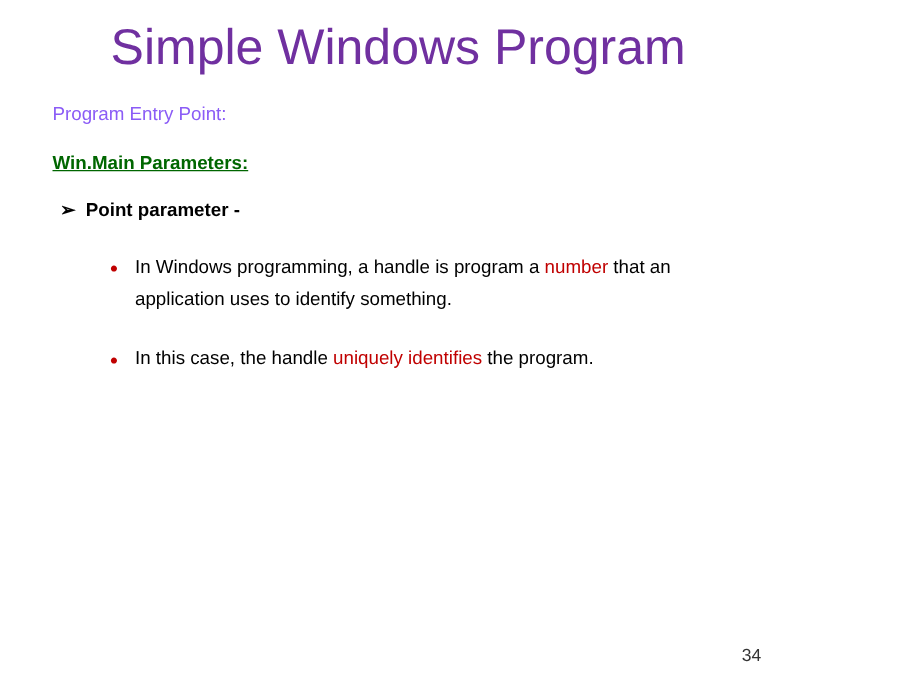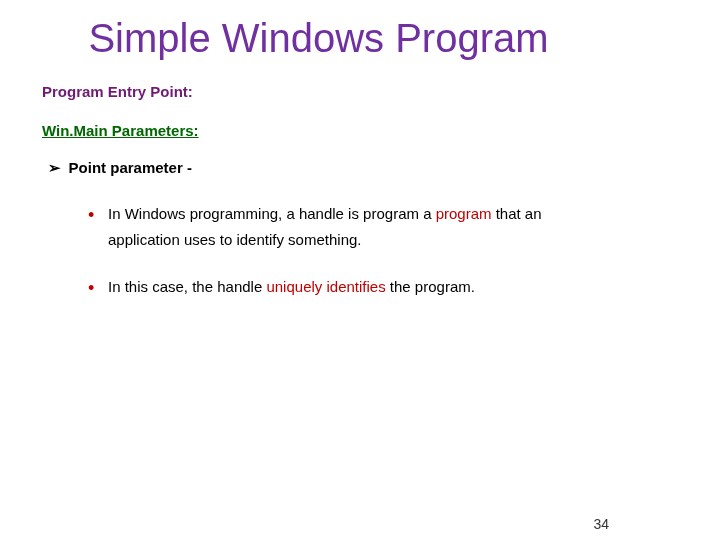--- a/index.html
+++ b/index.html
@@ -22,22 +22,22 @@
   .title {
     font-family: Arial, Helvetica, sans-serif;
     font-size: 40px;
     color: #7030a0;
     text-align: center;
     margin: 6px 0 22px 0;
     font-weight: normal;
   }
   .h2 {
     font-size: 15px;
-    font-weight: bold;
-    color: #701a75;
+    font-weight: normal;
+    color: #8b5cf6;
     margin: 0 0 22px 2px;
   }
   .h3 {
     font-size: 15px;
     font-weight: bold;
     color: #006600;
     text-decoration: underline;
     margin: 0 0 20px 2px;
   }
   .arrow-line {
@@ -90,21 +90,21 @@
   <div class="h2">Program Entry Point:</div>
 
   <div class="h3">Win.Main Parameters:</div>
 
   <div class="arrow-line">
     <span class="arrow-glyph">➢</span><span>Point parameter -</span>
   </div>
 
   <ul class="bullets">
     <li>
-      <span>In Windows programming, a handle is program a </span><span class="hl-red">program</span><span> that an application uses to identify something.</span>
+      <span>In Windows programming, a handle is program a </span><span class="hl-red">number</span><span> that an application uses to identify something.</span>
     </li>
     <li>
       <span>In this case, the handle </span><span class="hl-red">uniquely identifies</span><span> the program.</span>
     </li>
   </ul>
 
   <div class="pagenum">34</div>
 
 </div>
 

